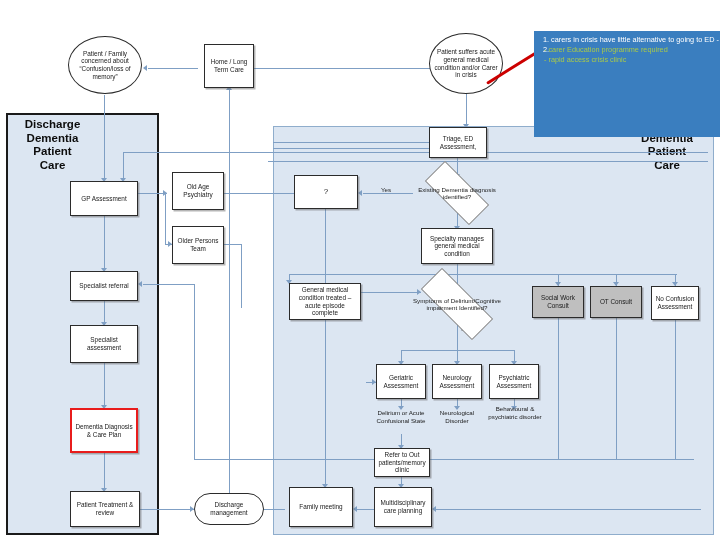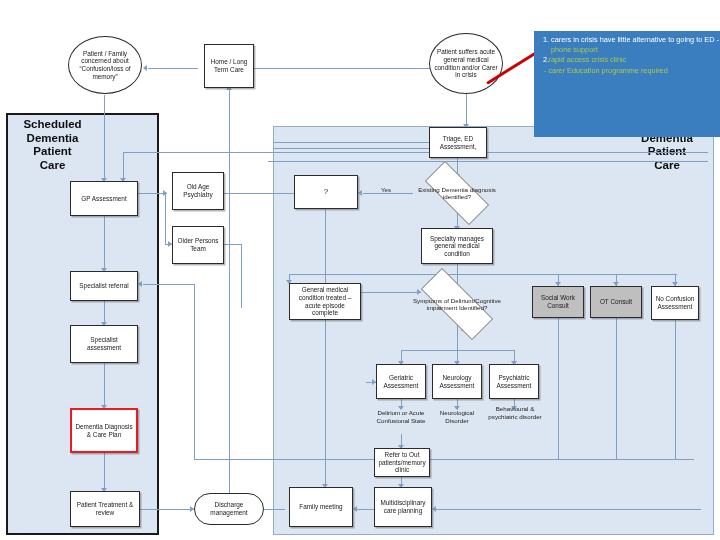--- a/index.html
+++ b/index.html
@@ -159,21 +159,21 @@
 </head>
 <body>
 
 <div id="stage">
 
 
   <div class="panel" style="left:6px; top:113px; width:153px; height:422px;"></div>
   <div class="panel-plain" style="left:273px; top:126px; width:441px; height:409px;"></div>
 
   <div class="panel-title" style="left:10px; top:118px; width:85px;">
-    <span>Scheduled</span><br>
+    <span>Discharge</span><br>
     <span>Dementia</span><br>
     <span>Patient</span><br>
     <span>Care</span>
   </div>
 
   <div class="panel-title" style="left:622px; top:118px; width:90px;">
     <span>Unscheduled</span><br>
     <span>Dementia</span><br>
     <span>Patient</span><br>
     <span>Care</span>
@@ -414,22 +414,21 @@
   </div>
 
   <div class="node" style="left:374px; top:487px; width:58px; height:40px;">
     <span>Multidisciplinary care planning</span>
   </div>
 
   <div class="callout" style="left:534px; top:31px; width:192px; height:106px;">
     <ol>
       <li>
         <span>carers in crisis have little alternative to going to ED -</span>
-        <span class="sub">phone support</span>
       </li>
       <li>
+        <span class="subindent">- carer Education programme required</span>
         <span class="subindent">- rapid access crisis clinic</span>
-        <span class="subindent">- carer Education programme required</span>
       </li>
     </ol>
   </div>
 
 </div>
 
 </body></html>

